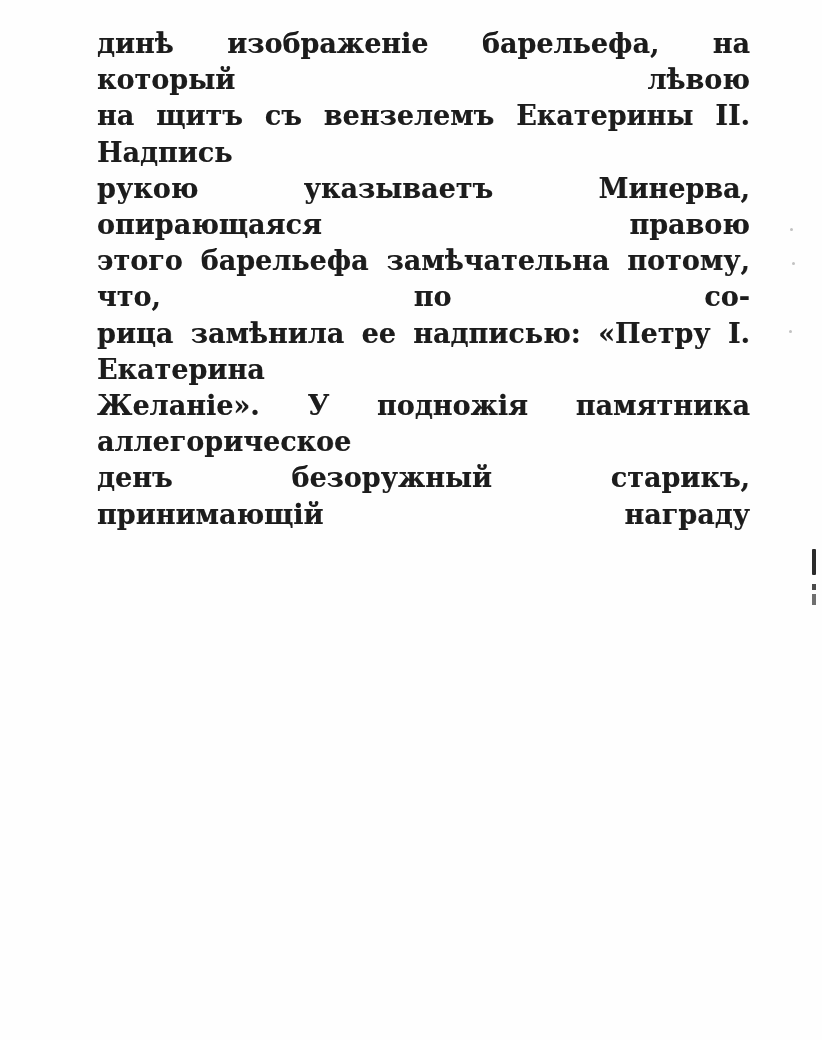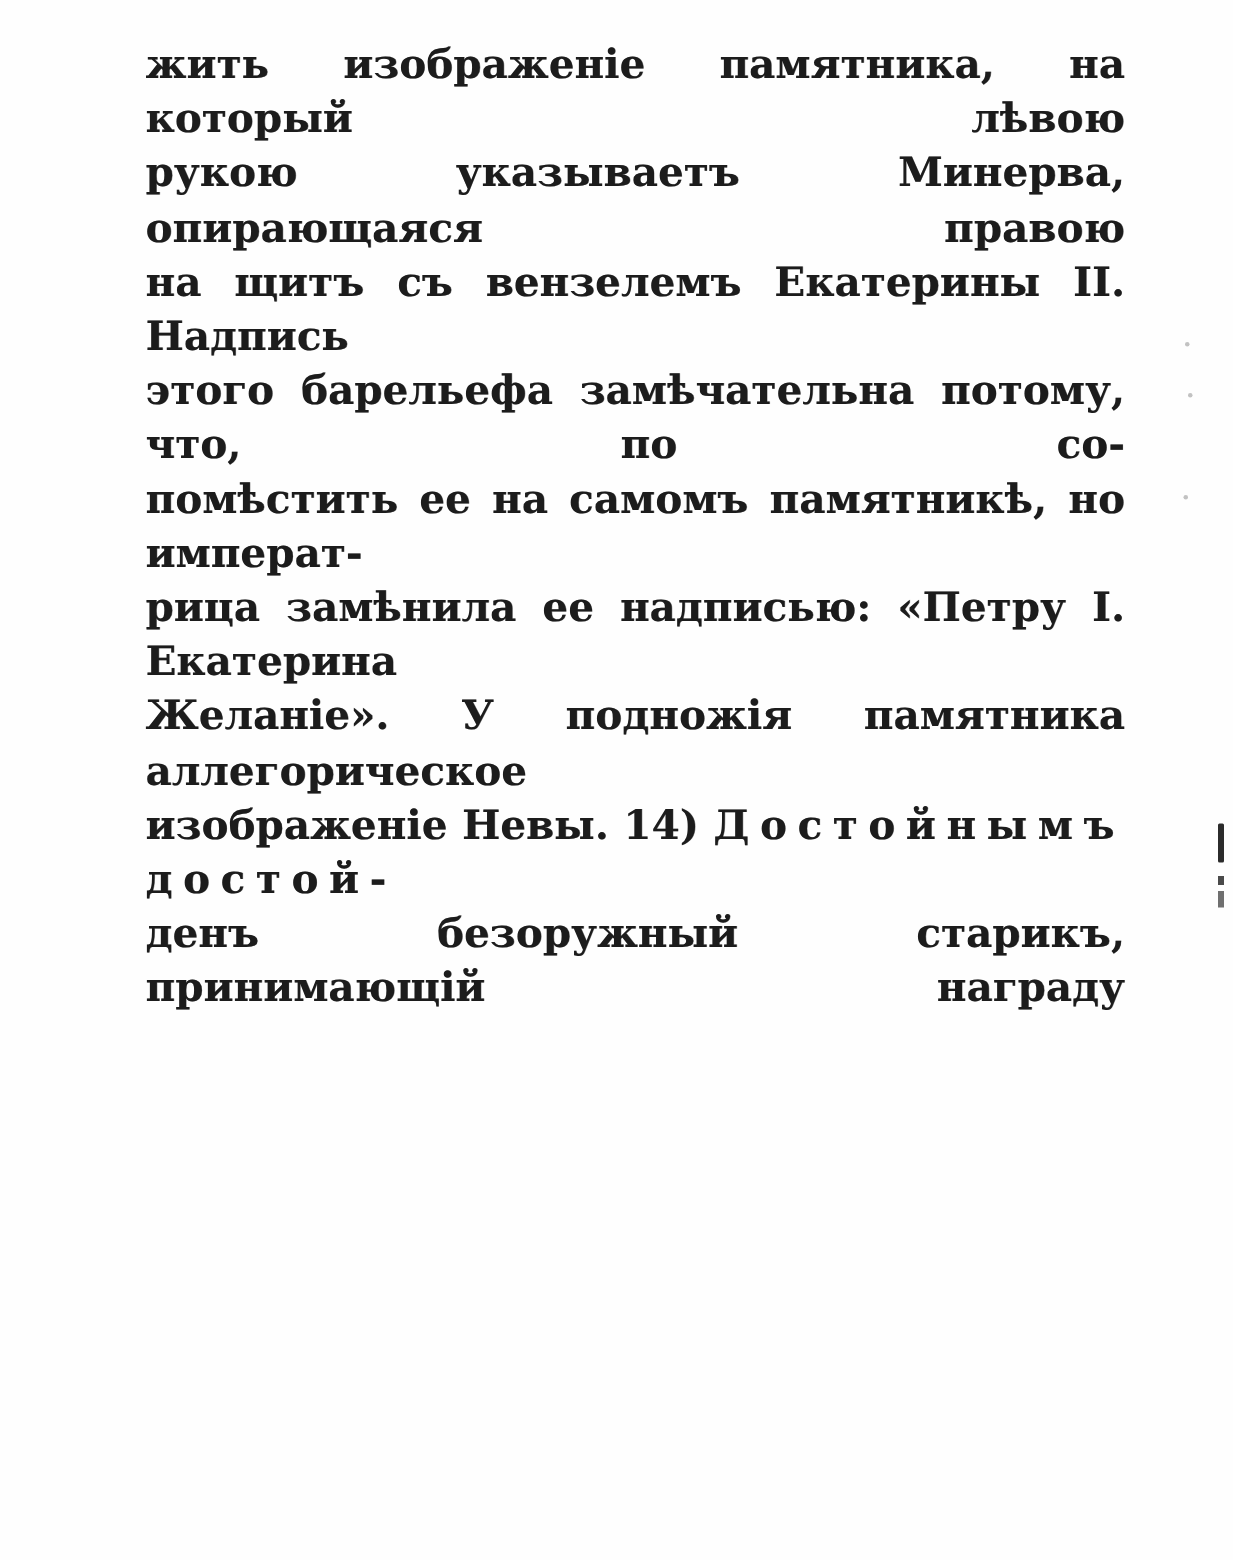--- a/index.html
+++ b/index.html
@@ -45,28 +45,26 @@
   .speck { position: absolute; width: 3px; height: 3px; background: #c2c2c2; border-radius: 50%; }
   .speck1 { left: 790px; top: 228px; }
   .speck2 { left: 792px; top: 262px; }
   .speck3 { left: 789px; top: 330px; }
 </style>
 </head>
 <body>
 
 <div class="page">
   <div class="text-block">
-      <div class="line"><span class="seg">жить изображеніе памятника, на который лѣвою</span></div>
+      <div class="line"><span class="seg">динѣ изображеніе барельефа, на который лѣвою</span></div>
+      <div class="line"><span class="seg">на щитъ съ вензелемъ Екатерины II. Надпись</span></div>
       <div class="line"><span class="seg">рукою указываетъ Минерва, опирающаяся правою</span></div>
-      <div class="line"><span class="seg">на щитъ съ вензелемъ Екатерины II. Надпись</span></div>
       <div class="line"><span class="seg">этого барельефа замѣчательна потому, что, по со-</span></div>
-      <div class="line"><span class="seg">помѣстить ее на самомъ памятникѣ, но императ-</span></div>
       <div class="line"><span class="seg">рица замѣнила ее надписью: «Петру I. Екатерина</span></div>
       <div class="line"><span class="seg">Желаніе». У подножія памятника аллегорическое</span></div>
-      <div class="line"><span class="seg">изображеніе Невы. 14) </span><span class="seg sperr">Достойнымъ достой-</span></div>
       <div class="line"><span class="seg">денъ безоружный старикъ, принимающій награду</span></div>
       <div class="line"></div>
     </div>
   <div class="margin-mark mark-bar"></div>
   <div class="margin-mark mark-dot1"></div>
   <div class="margin-mark mark-dot2"></div>
   <div class="speck speck1"></div>
   <div class="speck speck2"></div>
   <div class="speck speck3"></div>
 </div>

